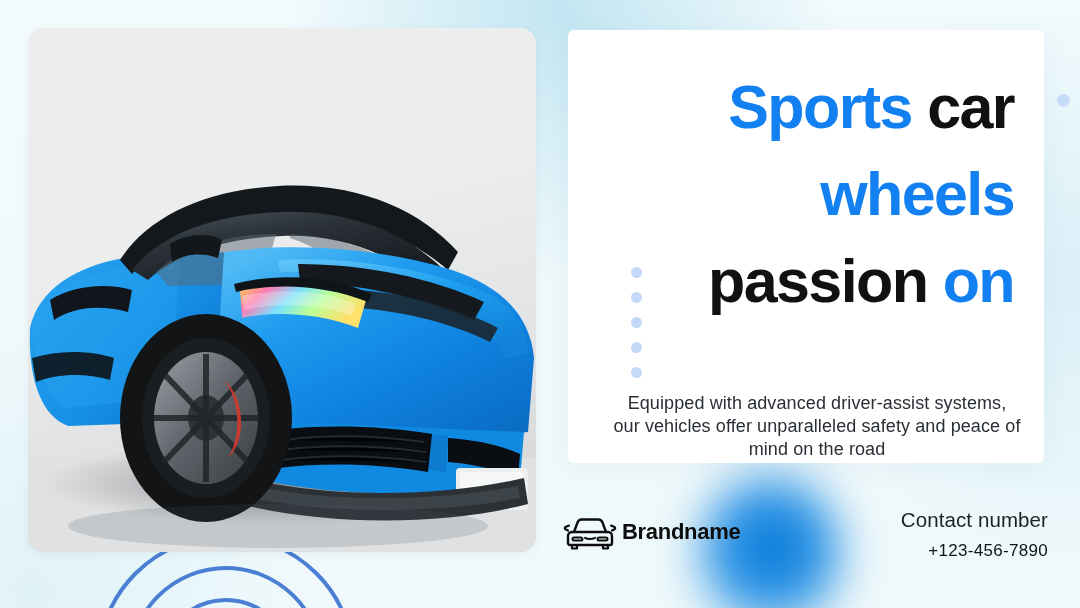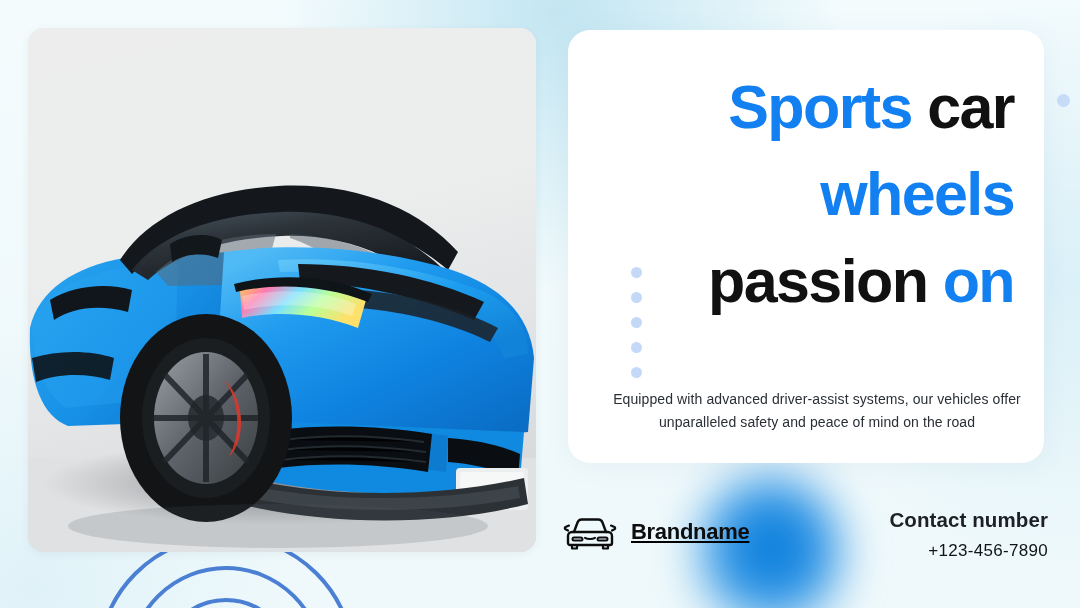--- a/index.html
+++ b/index.html
@@ -37,21 +37,21 @@
     position:absolute;left:28px;top:28px;width:508px;height:524px;
     border-radius:16px;overflow:hidden;
     background:linear-gradient(175deg,#e9e9e9 0%, #eeeeee 34%, #e7e7e7 66%, #dedede 100%);
     box-shadow:0 2px 10px rgba(40,60,80,.06);
   }
   .photo svg{display:block;width:100%;height:100%;}
 
   
   .card{
     position:absolute;left:568px;top:30px;width:476px;height:433px;
-    background:#ffffff;border-radius:22px;
+    background:#ffffff;border-radius:6px;
     box-shadow:0 4px 26px rgba(90,130,160,.07);
   }
 
   .headline{
     position:absolute;left:24px;right:30px;top:34px;
     text-align:right;
     font-weight:800;
     font-size:61px;
     line-height:87px;
     letter-spacing:-1.6px;
@@ -61,44 +61,44 @@
 
   .dots{
     position:absolute;left:63px;top:237px;
     display:flex;flex-direction:column;gap:14px;
   }
   .dot{width:11px;height:11px;border-radius:50%;background:#c4d9f7;}
 
   .para{
     position:absolute;left:44px;right:22px;top:344px;
     text-align:center;
-    font-size:14px;line-height:23px;
+    font-size:18px;line-height:23px;
     color:#2a2f35;
     letter-spacing:.1px;
   }
 
   
   .edge-dot{
     position:absolute;left:1057px;top:94px;
     width:13px;height:13px;border-radius:50%;background:#c6dbf8;
   }
 
   
   .brand{
     position:absolute;left:562px;top:512px;
-    display:flex;align-items:center;gap:13px;text-decoration:underline;
+    display:flex;align-items:center;gap:4px;
   }
   .brand-icon{width:56px;height:40px;display:block;}
   .brand-name{
     font-size:22px;font-weight:800;color:#0d0d0d;letter-spacing:-.3px;
   }
   .contact{
     position:absolute;right:32px;top:505px;text-align:right;
   }
-  .contact-label{font-size:20.5px;color:#1d2126;letter-spacing:.1px;line-height:30px;font-weight:bold;}
+  .contact-label{font-size:20.5px;color:#1d2126;letter-spacing:.1px;line-height:30px;}
   .contact-number{font-size:17px;color:#101418;letter-spacing:.3px;line-height:31px;}
 </style>
 </head>
 <body>
 
 <div id="page">
 
   <div class="rings">
     <svg viewBox="0 0 300 200" width="300" height="200" fill="none" aria-hidden="true">
       <circle cx="134" cy="140" r="128" stroke="#4a7fd4" stroke-width="4"></circle>

